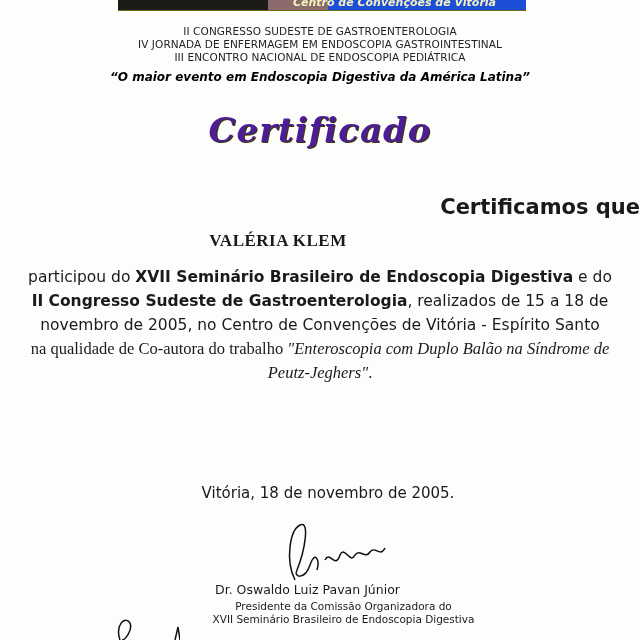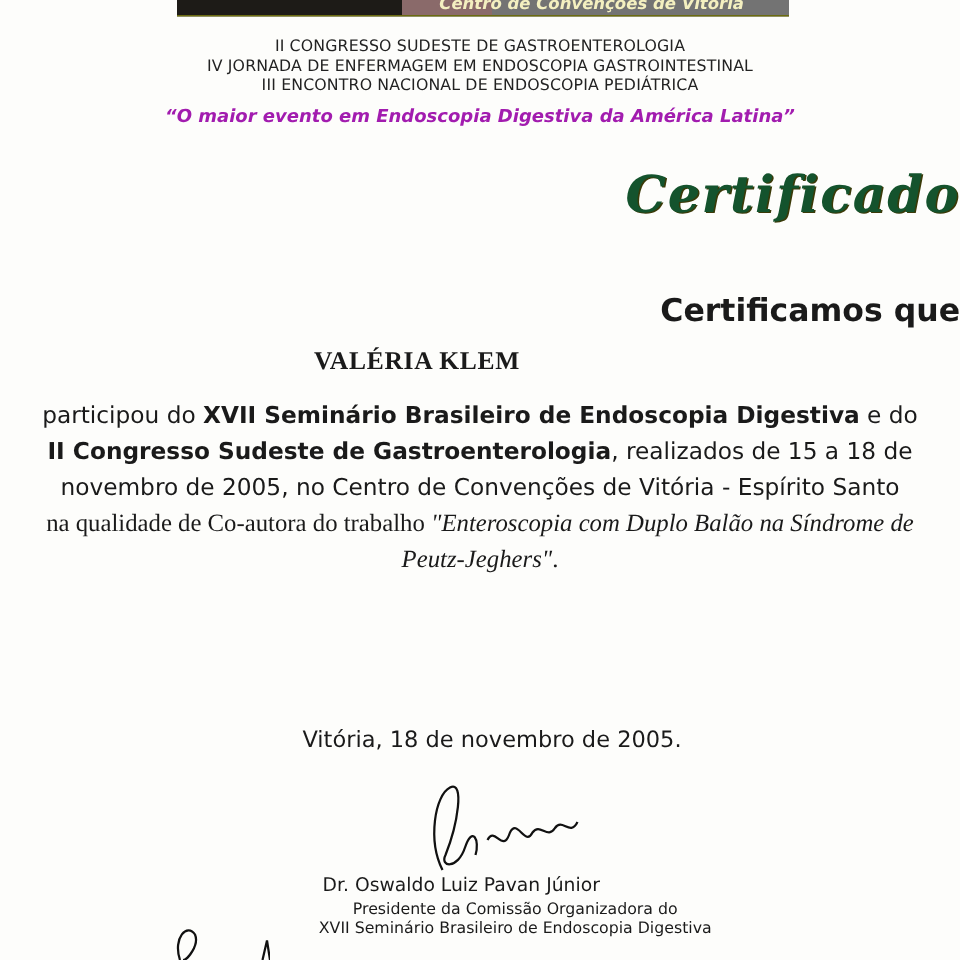--- a/index.html
+++ b/index.html
@@ -1,23 +1,23 @@
 <!DOCTYPE html>
 <html><head>
 <meta charset="utf-8">
 <style>
   html, body { margin:0; padding:0; }
   body { width:640px; height:640px; background:#fdfdfb; position:relative; overflow:hidden; font-family:"DejaVu Sans", sans-serif; color:#1a1a1a; }
-  .banner { position:absolute; left:118px; top:0; width:408px; height:10px; background:#737373; border-bottom:1px solid #6b6b10; }
+  .banner { position:absolute; left:118px; top:0; width:408px; height:10px; background:#1d4ed8; border-bottom:1px solid #6b6b10; }
   .banner .dark { position:absolute; left:0; top:0; width:205px; height:10px; background:#1d1b17; }
   .banner .photo { position:absolute; left:150px; top:0; width:60px; height:10px; background:#8a6a6a; }
   .banner .venue { position:absolute; right:30px; top:-4px; font-size:11px; font-weight:bold; color:#f4f0c0; font-style:italic; white-space:nowrap; }
   .org { position:absolute; left:0; width:640px; text-align:center; font-size:10.5px; letter-spacing:0.1px; color:#222; }
-  .slogan { position:absolute; left:0; top:70px; width:640px; text-align:center; font-size:12px; font-weight:bold; font-style:italic; color:#a21caf; }
-  .title { position:absolute; left:0; top:110px; width:640px; text-align:right; font-family:"DejaVu Serif", serif; font-size:34px; font-style:italic; font-weight:bold; color:#14532d; text-shadow:1px 1px 0 #3b3a08; letter-spacing:1px; }
+  .slogan { position:absolute; left:0; top:70px; width:640px; text-align:center; font-size:12px; font-weight:bold; font-style:italic; color:#000000; }
+  .title { position:absolute; left:0; top:110px; width:640px; text-align:center; font-family:"DejaVu Serif", serif; font-size:34px; font-style:italic; font-weight:bold; color:#4c1d95; text-shadow:1px 1px 0 #3b3a08; letter-spacing:1px; }
   .certify { position:absolute; left:0; top:195px; width:640px; text-align:right; font-size:21px;font-weight:bold; }
   .name { position:absolute; left:0; top:231px; width:556px; text-align:center; font-family:"Liberation Serif", serif; font-size:17px; font-weight:bold; letter-spacing:0.5px; }
   .body { position:absolute; left:20px; top:265px; width:600px; text-align:center; font-size:15.5px; line-height:24px; }
   .body b { font-weight:bold; }
   .serifpart { font-family:"Liberation Serif", serif; font-size:16.5px; }
   .serifpart i { font-style:italic; }
   .date { position:absolute; left:0; top:484px; width:640px; text-align:center; font-size:15px; padding-left:16px; box-sizing:border-box; }
   .sig { position:absolute; left:275px; top:520px; }
   .signer { position:absolute; left:0; top:582px; width:520px; text-align:center; padding-left:95px; box-sizing:border-box; font-size:12.5px; }
   .role { position:absolute; left:0; width:640px; text-align:center; padding-left:47px; box-sizing:border-box; font-size:10.5px; }

